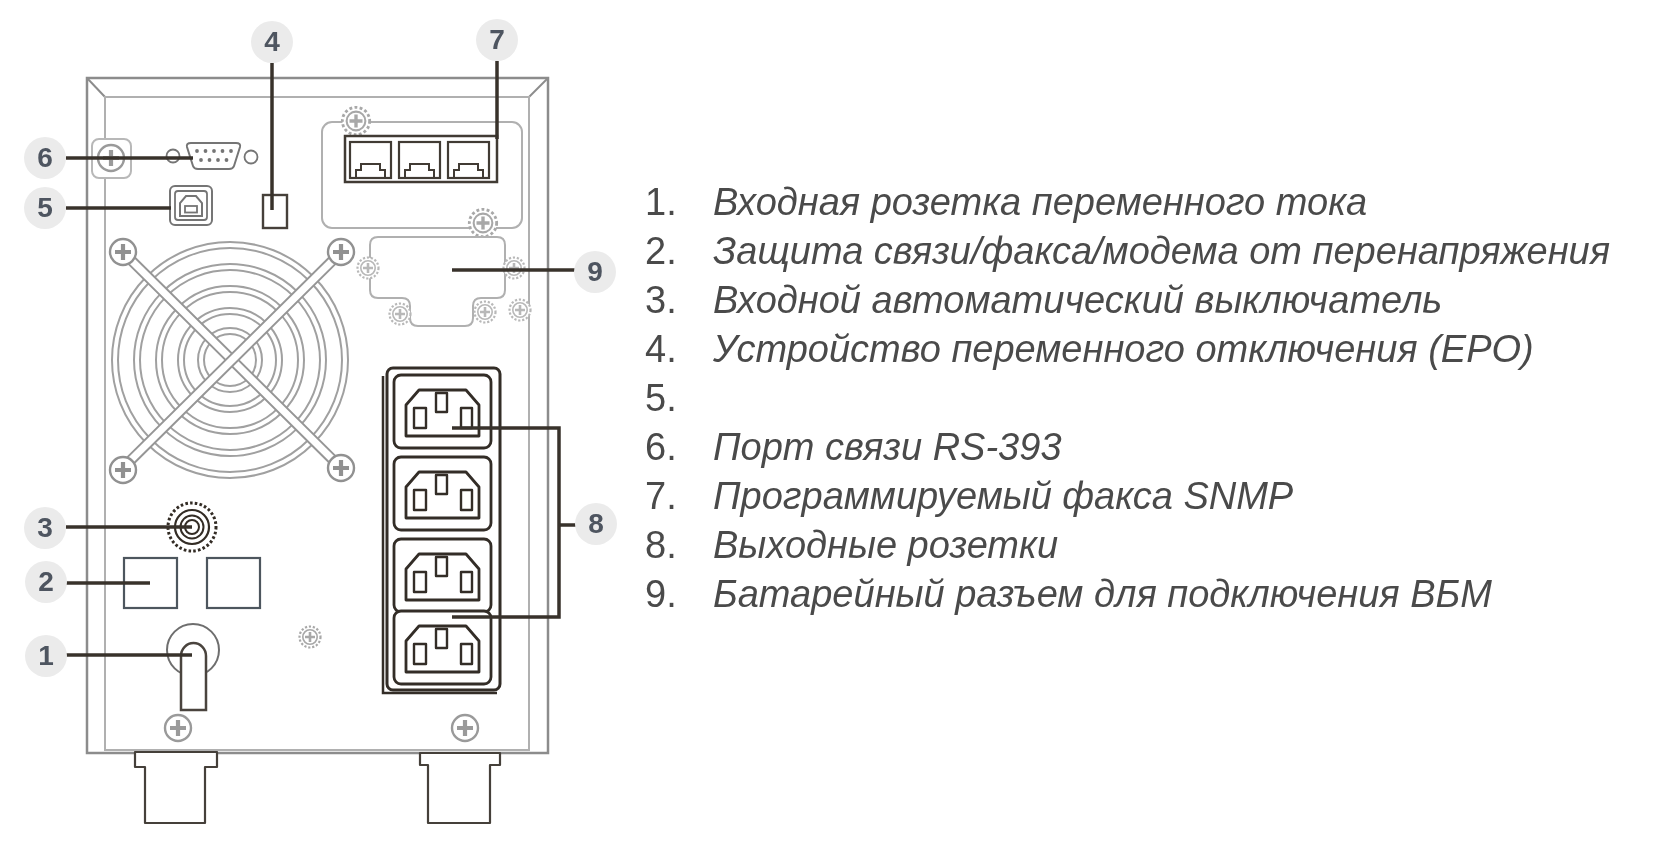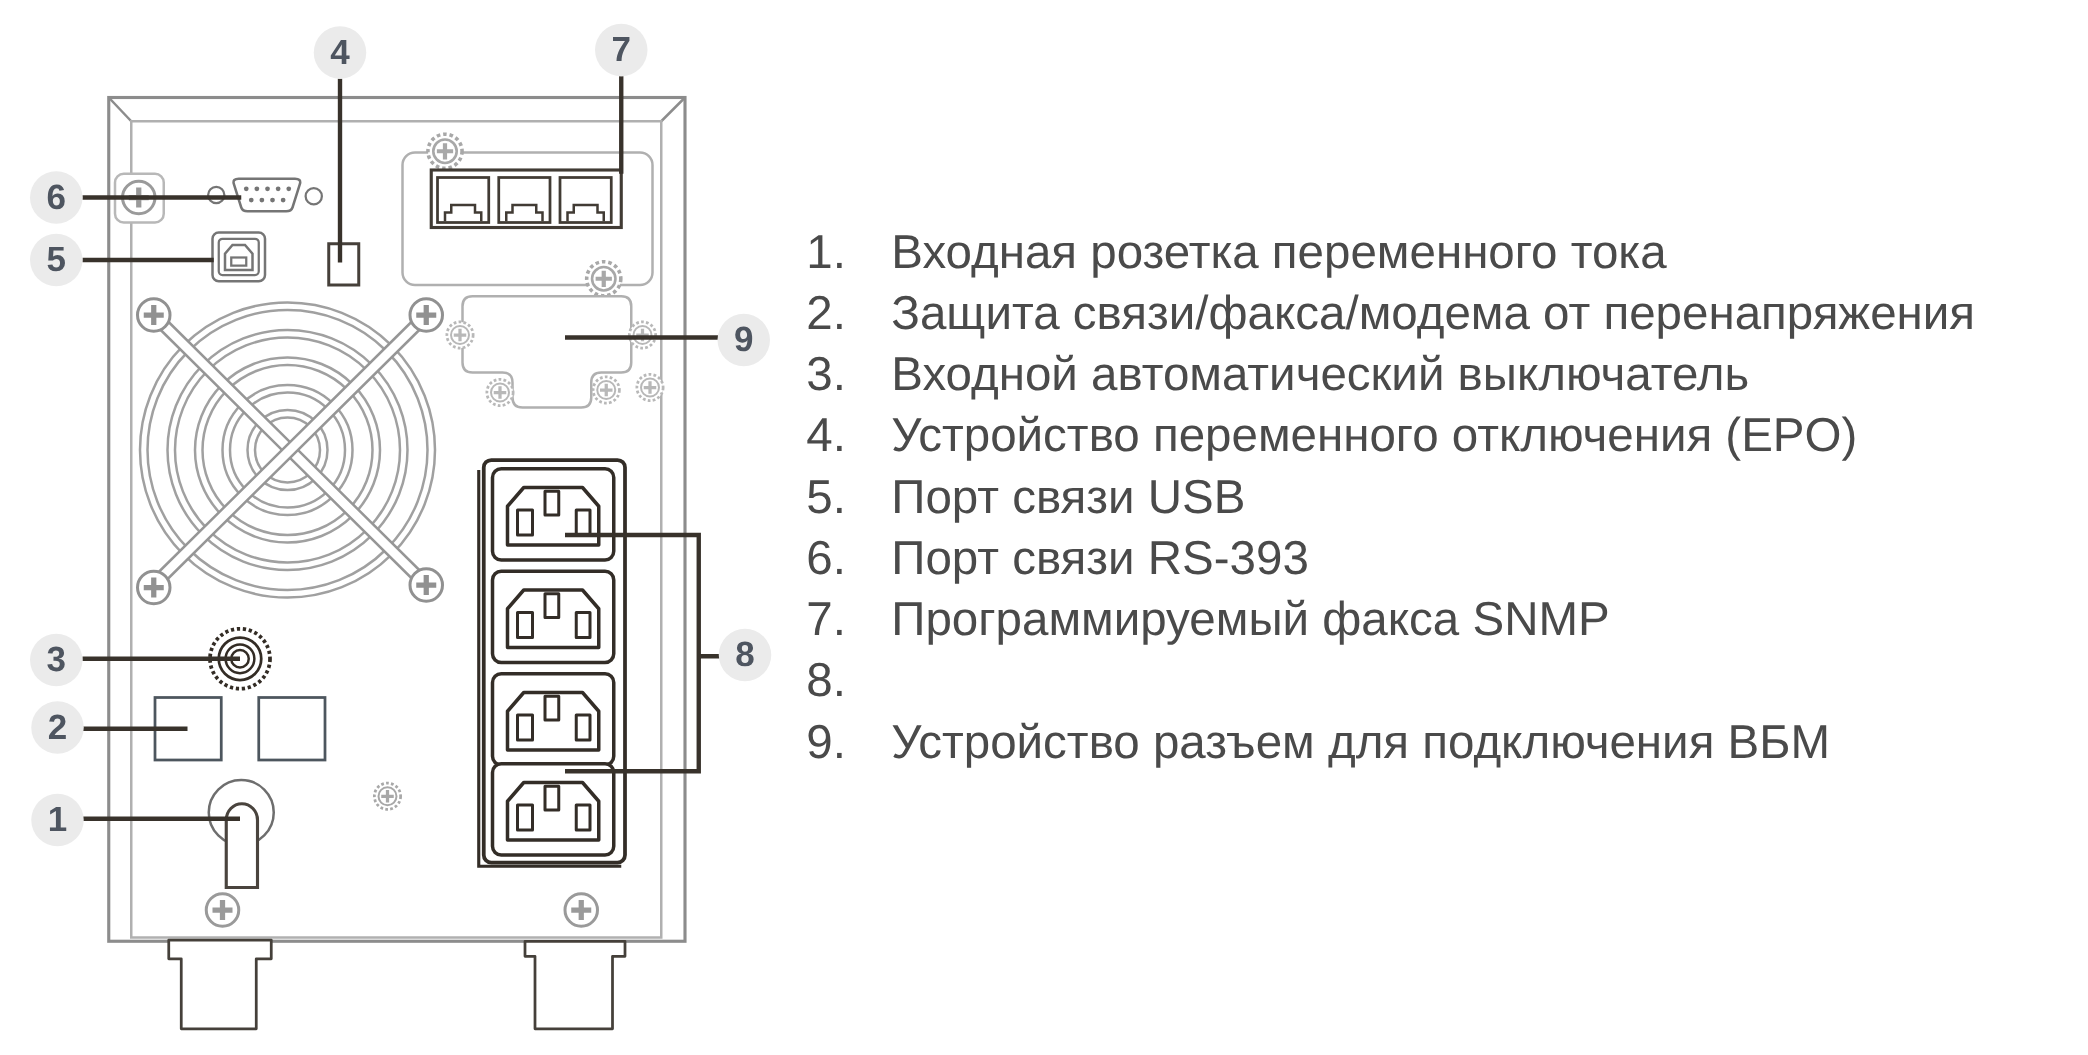--- a/index.html
+++ b/index.html
@@ -10,21 +10,21 @@
     position:absolute;width:42px;height:42px;border-radius:50%;
     background:#ebebeb;color:#4e5560;
     display:flex;align-items:center;justify-content:center;
     font-size:28px;font-weight:bold;
     transform:translate(-50%,-50%);
     font-family:"Liberation Sans",sans-serif;
   }
   .legend{position:absolute;left:645px;top:178px;}
   .legend-row{display:flex;align-items:center;height:49px;color:#4a4a4a;font-size:38px;white-space:nowrap;}
   .legend-row .num{width:68px;flex:0 0 68px;}
-  .legend-row .label{flex:0 0 auto;}
+  .legend-row .label{flex:0 0 auto;font-style:italic;}
 </style>
 </head>
 <body>
 
 <div class="stage">
 
   <svg class="device-svg" width="620" height="844" viewBox="0 0 620 844">
     <defs>
       <g id="screwP">
         <circle r="13" fill="#ffffff" stroke="currentColor" stroke-width="2.4"></circle>
@@ -199,32 +199,32 @@
     <div class="legend-row">
       <span class="num">3.</span>
       <span class="label">Входной автоматический выключатель</span>
     </div>
     <div class="legend-row">
       <span class="num">4.</span>
       <span class="label">Устройство переменного отключения (EPO)</span>
     </div>
     <div class="legend-row">
       <span class="num">5.</span>
-      <span class="label">Порт связи USB</span>
     </div>
     <div class="legend-row">
       <span class="num">6.</span>
       <span class="label">Порт связи RS-393</span>
     </div>
     <div class="legend-row">
       <span class="num">7.</span>
       <span class="label">Программируемый факса SNMP</span>
     </div>
     <div class="legend-row">
       <span class="num">8.</span>
+      <span class="label">Выходные розетки</span>
     </div>
     <div class="legend-row">
       <span class="num">9.</span>
-      <span class="label">Устройство разъем для подключения ВБМ</span>
+      <span class="label">Батарейный разъем для подключения ВБМ</span>
     </div>
   </div>
 
 </div>
 
 </body></html>

